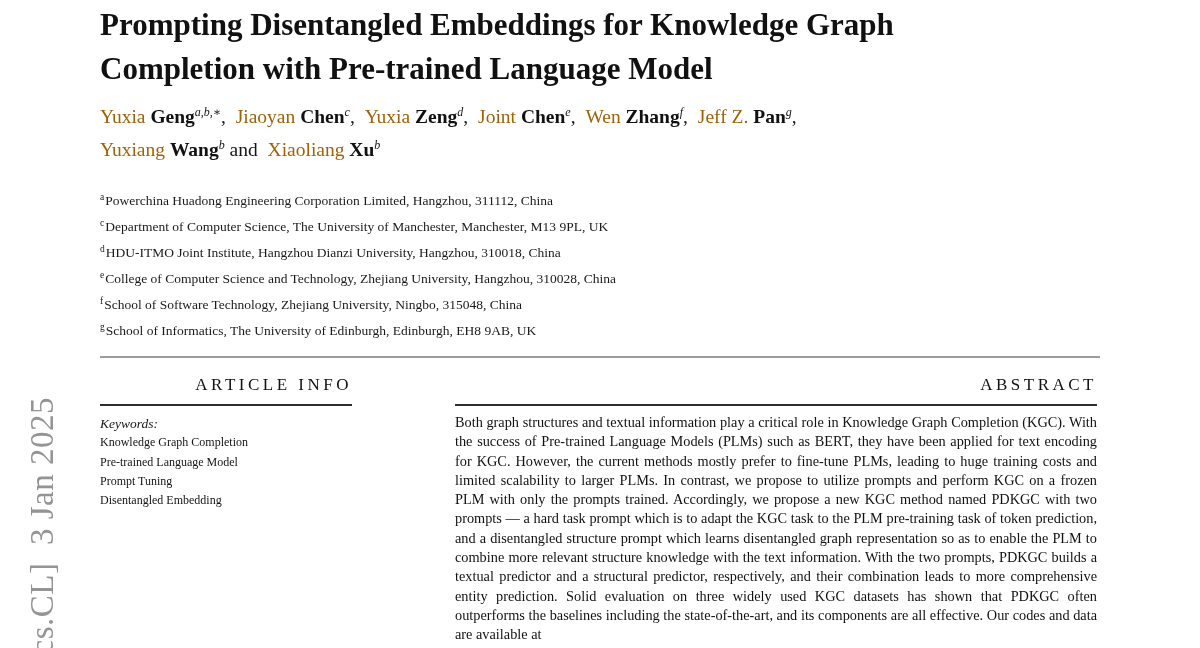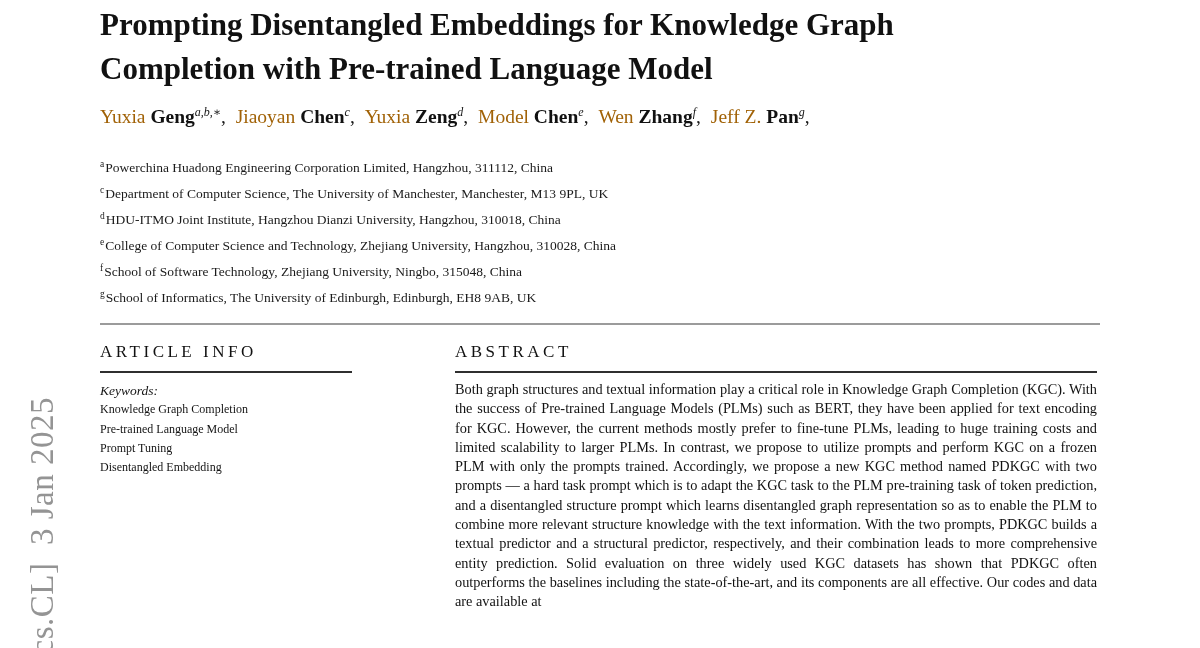--- a/index.html
+++ b/index.html
@@ -80,20 +80,21 @@
   .col-left  { width: 252px; }
   .col-right { width: 642px; }
 
   .section-heading {
     margin: 0;
     font-size: 17px;
     line-height: 17px;
     font-weight: normal;
     letter-spacing: 3.5px;
     color: #111111;
+    text-align: right;
   }
   .section-rule {
     margin-top: 11px;
     height: 2px;
     background: #2f2f2f;
   }
 
   .kw-label {
     margin-top: 8px;
     font-style: italic;
@@ -120,23 +121,27 @@
 
 <div class="content">
 
   <h1 class="title">Prompting Disentangled Embeddings for Knowledge Graph Completion with Pre-trained Language Model</h1>
 
   <div class="authors">
     <div>
       <span class="author"><span class="author-given">Yuxia</span> <span class="author-family">Geng</span><sup class="author-sup">a,b,∗</sup><span class="author-sep">, </span></span>
       <span class="author"><span class="author-given">Jiaoyan</span> <span class="author-family">Chen</span><sup class="author-sup">c</sup><span class="author-sep">, </span></span>
       <span class="author"><span class="author-given">Yuxia</span> <span class="author-family">Zeng</span><sup class="author-sup">d</sup><span class="author-sep">, </span></span>
-      <span class="author"><span class="author-given">Model</span> <span class="author-family">Chen</span><sup class="author-sup">e</sup><span class="author-sep">, </span></span>
+      <span class="author"><span class="author-given">Joint</span> <span class="author-family">Chen</span><sup class="author-sup">e</sup><span class="author-sep">, </span></span>
       <span class="author"><span class="author-given">Wen</span> <span class="author-family">Zhang</span><sup class="author-sup">f</sup><span class="author-sep">, </span></span>
       <span class="author"><span class="author-given">Jeff Z.</span> <span class="author-family">Pan</span><sup class="author-sup">g</sup><span class="author-sep">, </span></span>
+    </div>
+    <div>
+      <span class="author"><span class="author-given">Yuxiang</span> <span class="author-family">Wang</span><sup class="author-sup">b</sup><span class="author-sep"> and </span></span>
+      <span class="author"><span class="author-given">Xiaoliang</span> <span class="author-family">Xu</span><sup class="author-sup">b</sup></span>
     </div>
   </div>
 
   <div class="affiliations">
     <div class="affiliation"><sup class="aff-sup">a</sup><span>Powerchina Huadong Engineering Corporation Limited, Hangzhou, 311112, China</span></div>
     <div class="affiliation"><sup class="aff-sup">c</sup><span>Department of Computer Science, The University of Manchester, Manchester, M13 9PL, UK</span></div>
     <div class="affiliation"><sup class="aff-sup">d</sup><span>HDU-ITMO Joint Institute, Hangzhou Dianzi University, Hangzhou, 310018, China</span></div>
     <div class="affiliation"><sup class="aff-sup">e</sup><span>College of Computer Science and Technology, Zhejiang University, Hangzhou, 310028, China</span></div>
     <div class="affiliation"><sup class="aff-sup">f</sup><span>School of Software Technology, Zhejiang University, Ningbo, 315048, China</span></div>
     <div class="affiliation"><sup class="aff-sup">g</sup><span>School of Informatics, The University of Edinburgh, Edinburgh, EH8 9AB, UK</span></div>

